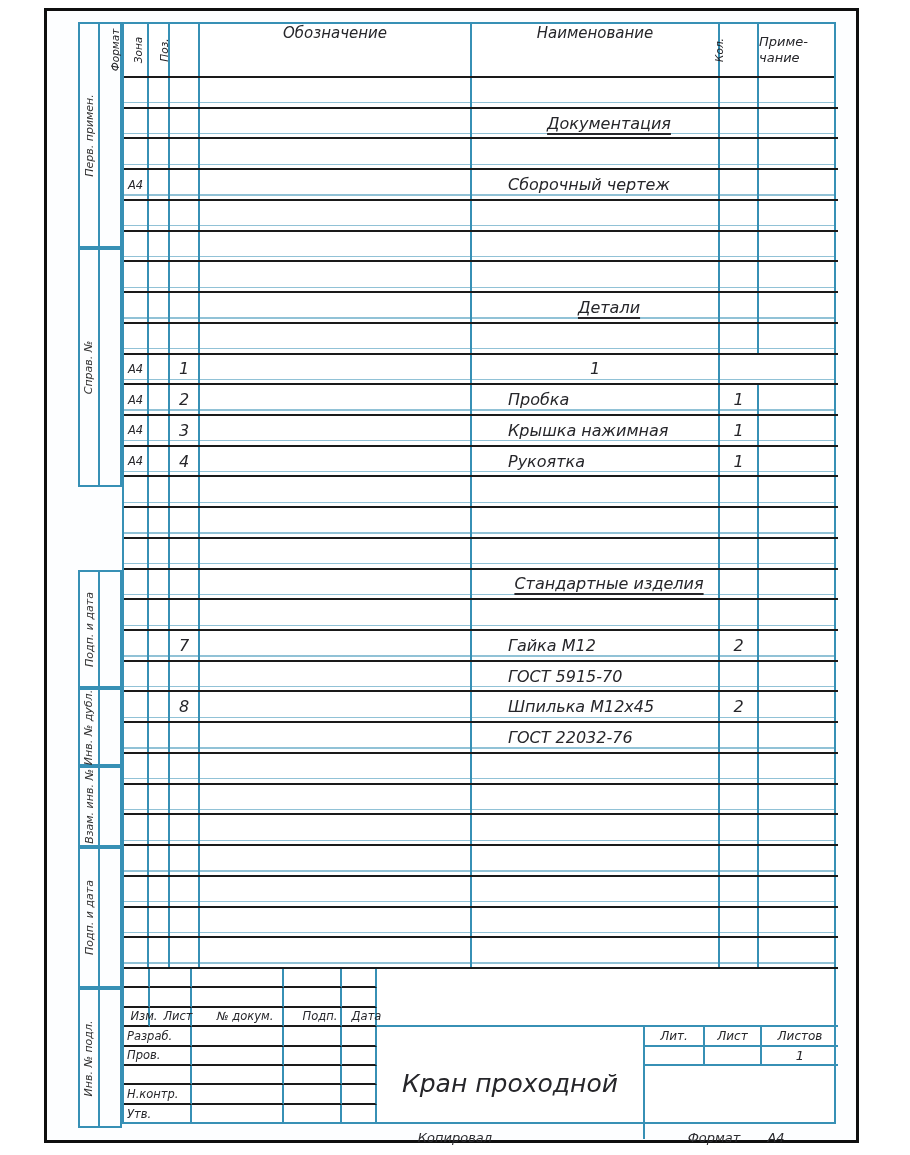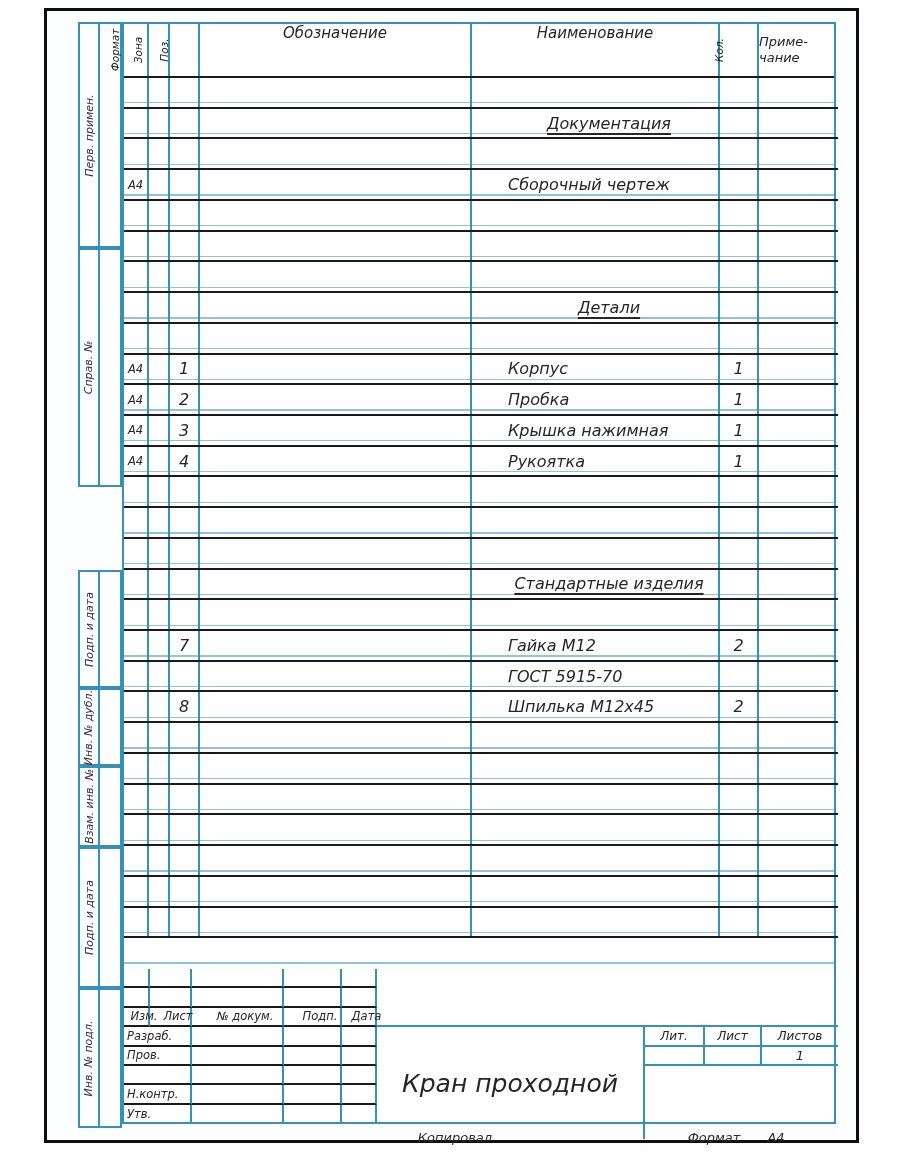--- a/index.html
+++ b/index.html
@@ -233,21 +233,20 @@
           <div class="sc"></div>
           <div class="sc cname"></div>
           <div class="sc cqty"></div>
           <div class="sc"></div>
         </div>
         <div class="spec-row">
           <div class="sc cfmt">А4</div>
           <div class="sc"></div>
           <div class="sc cpos">1</div>
           <div class="sc"></div>
-          <div class="sc cname">Корпус</div>
           <div class="sc cqty">1</div>
           <div class="sc"></div>
         </div>
         <div class="spec-row">
           <div class="sc cfmt">А4</div>
           <div class="sc"></div>
           <div class="sc cpos">2</div>
           <div class="sc"></div>
           <div class="sc cname">Пробка</div>
           <div class="sc cqty">1</div>
@@ -336,20 +335,29 @@
           <div class="sc cqty"></div>
           <div class="sc"></div>
         </div>
         <div class="spec-row">
           <div class="sc cfmt"></div>
           <div class="sc"></div>
           <div class="sc cpos">8</div>
           <div class="sc"></div>
           <div class="sc cname">Шпилька М12х45</div>
           <div class="sc cqty">2</div>
+          <div class="sc"></div>
+        </div>
+        <div class="spec-row">
+          <div class="sc cfmt"></div>
+          <div class="sc"></div>
+          <div class="sc cpos"></div>
+          <div class="sc"></div>
+          <div class="sc cname">ГОСТ 22032-76</div>
+          <div class="sc cqty"></div>
           <div class="sc"></div>
         </div>
         <div class="spec-row">
           <div class="sc cfmt"></div>
           <div class="sc"></div>
           <div class="sc cpos"></div>
           <div class="sc"></div>
           <div class="sc cname"></div>
           <div class="sc cqty"></div>
           <div class="sc"></div>

